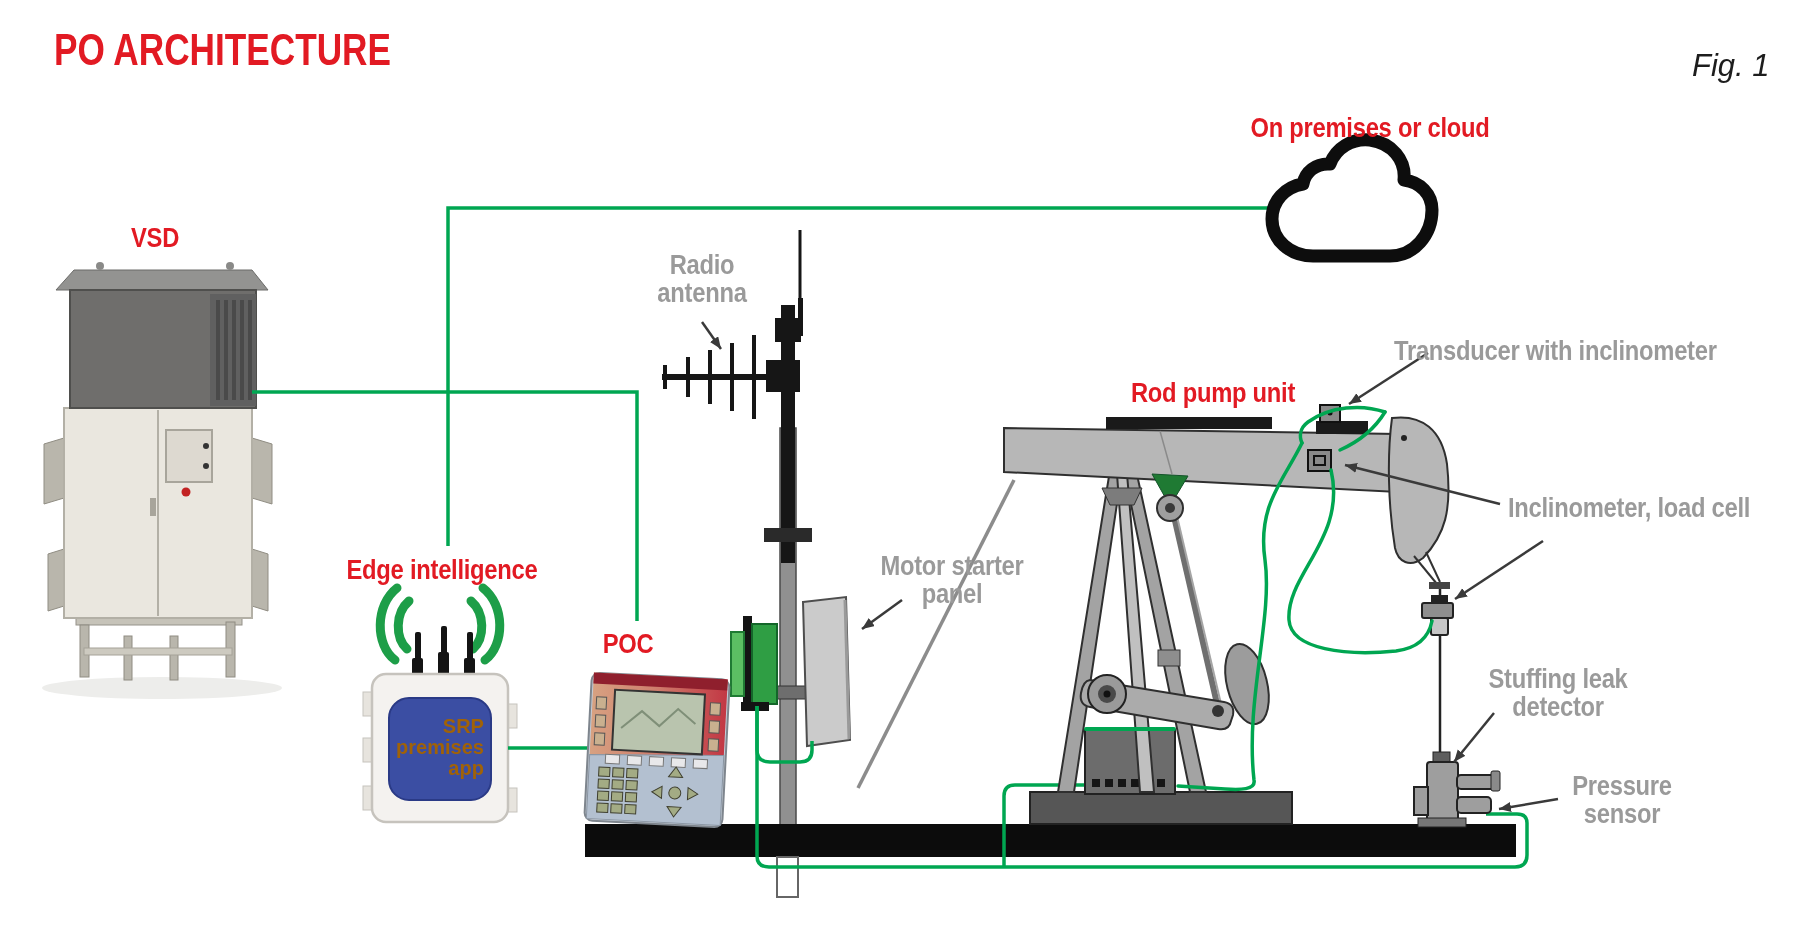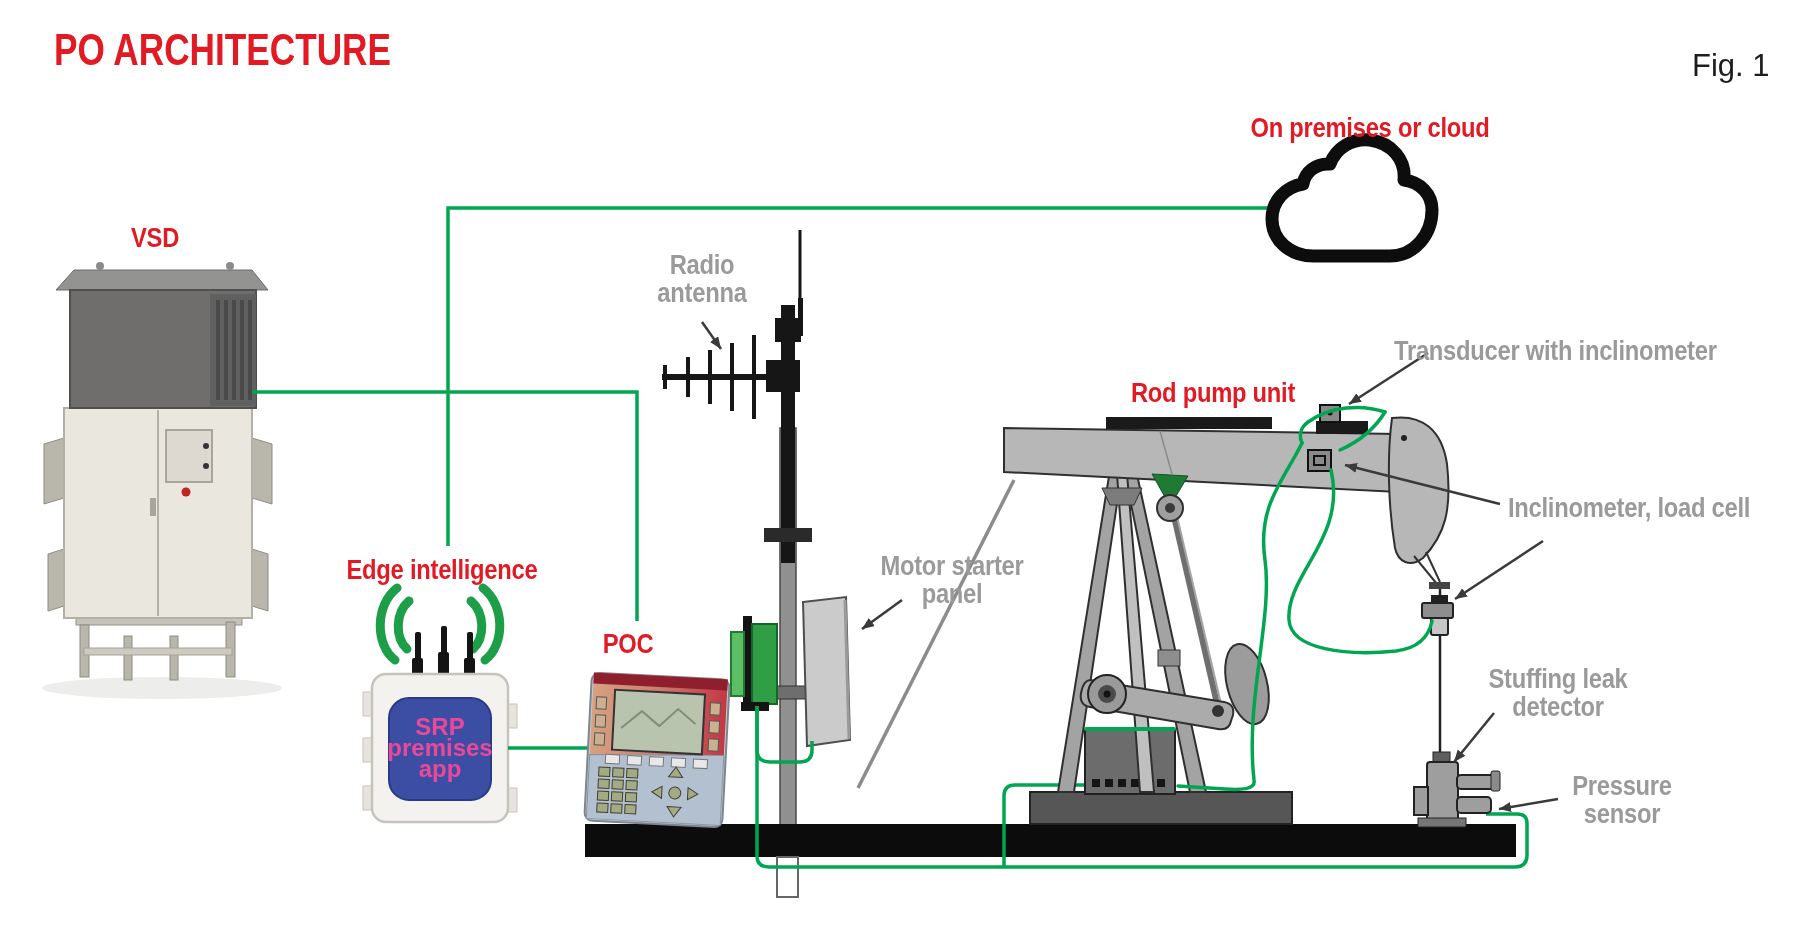--- a/index.html
+++ b/index.html
@@ -6,23 +6,23 @@
   .stage{position:relative;width:1800px;height:930px;background:#ffffff;overflow:hidden;
          font-family:"Liberation Sans",sans-serif;}
   svg{position:absolute;left:0;top:0;}
   .lbl{position:absolute;font-weight:bold;white-space:nowrap;line-height:28px;}
   .red{color:#e21a23;}
   .gray{color:#9a9a9a;}
   .ctr{transform:translateX(-50%) scaleX(0.88);text-align:center;}
   .lft{transform:scaleX(0.88);transform-origin:left top;}
   .f27{font-size:27px;letter-spacing:-0.3px;}
   .title{font-size:44px;letter-spacing:0;transform:scaleX(0.8);transform-origin:left top;}
-  .fig{font-size:31px;font-weight:400;color:#1d1d1d;}
-  .srp-text{position:absolute;color:#ec4899;font-weight:bold;font-size:24px;line-height:21px;
-            text-align:center;transform:translateX(-50%);}
+  .fig{font-size:31px;font-weight:400;color:#1d1d1d;font-style:italic;}
+  .srp-text{position:absolute;color:#a16207;font-weight:bold;font-size:20px;line-height:21px;
+            text-align:right;transform:translateX(-50%);}
 </style>
 </head>
 <body>
 
 <div class="stage">
 
 <svg width="1800" height="930" viewBox="0 0 1800 930">
   <defs>
     <marker id="ah" markerUnits="userSpaceOnUse" markerWidth="14" markerHeight="12" refX="12" refY="5" orient="auto">
       <path d="M0,0 L12,5 L0,10 Z" fill="#3a3a3a"></path>

